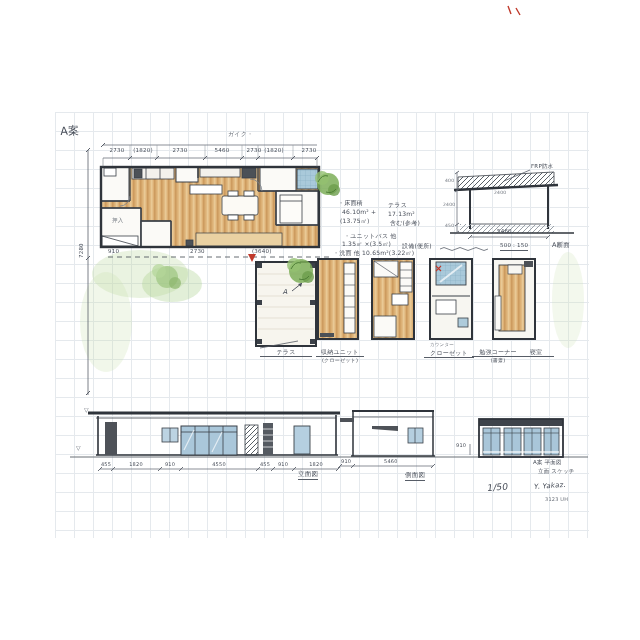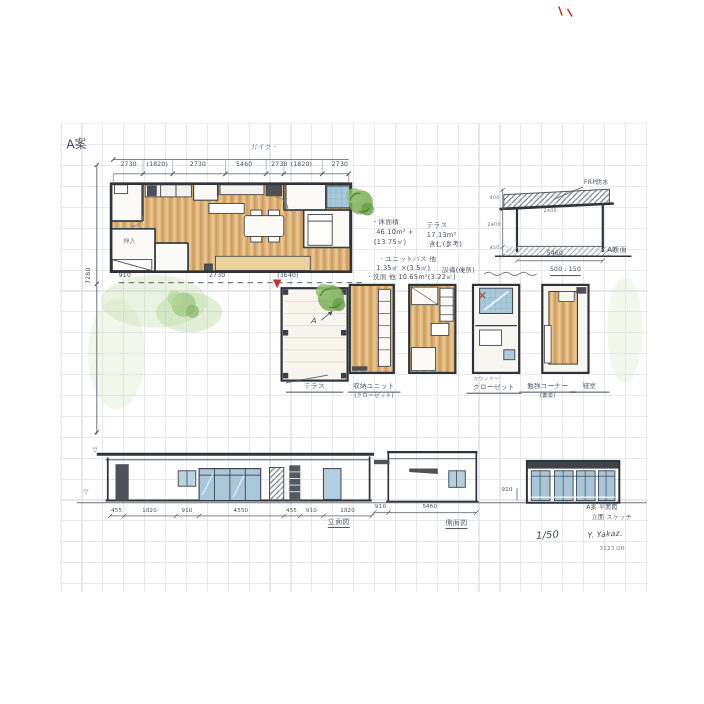--- a/index.html
+++ b/index.html
@@ -286,21 +286,21 @@
   <div class="lbl ctr ul" style="left:472px;top:349px;width:52px;font-size:6px;">勉強コーナー</div>
   <div class="lbl ctr" style="left:472px;top:358px;width:52px;font-size:5px;">(書斎)</div>
   <div class="lbl ctr ul" style="left:518px;top:349px;width:36px;font-size:6px;">寝室</div>
 
   <div class="lbl" style="left:531px;top:164px;font-size:5.5px;">FRP防水</div>
   <div class="lbl pencil" style="left:494px;top:191px;font-size:4.5px;">2400</div>
   <div class="lbl pencil" style="left:445px;top:179px;font-size:4.5px;">400</div>
   <div class="lbl pencil" style="left:443px;top:203px;font-size:4.5px;">2400</div>
   <div class="lbl pencil" style="left:445px;top:224px;font-size:4.5px;">450</div>
   <div class="lbl" style="left:497px;top:229px;font-size:5.5px;">5460</div>
-  <div class="lbl" style="left:552px;top:224px;font-size:6.5px;">A断面</div>
+  <div class="lbl" style="left:552px;top:242px;font-size:6.5px;">A断面</div>
   <div class="lbl ul" style="left:500px;top:243px;font-size:5.5px;">500 : 150</div>
 
   <div class="lbl pencil" style="left:84px;top:407px;font-size:6px;">▽</div>
   <div class="lbl pencil" style="left:76px;top:445px;font-size:6px;">▽</div>
   <div class="lbl ctr" style="left:97px;top:462px;width:18px;font-size:5px;">455</div>
   <div class="lbl ctr" style="left:127px;top:462px;width:18px;font-size:5px;">1820</div>
   <div class="lbl ctr" style="left:161px;top:462px;width:18px;font-size:5px;">910</div>
   <div class="lbl ctr" style="left:210px;top:462px;width:18px;font-size:5px;">4550</div>
   <div class="lbl ctr" style="left:256px;top:462px;width:18px;font-size:5px;">455</div>
   <div class="lbl ctr" style="left:274px;top:462px;width:18px;font-size:5px;">910</div>

